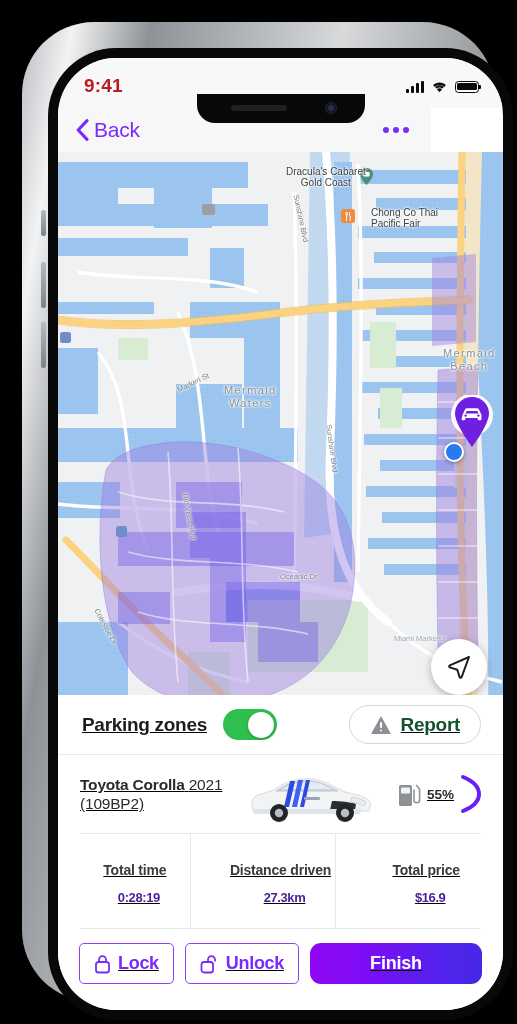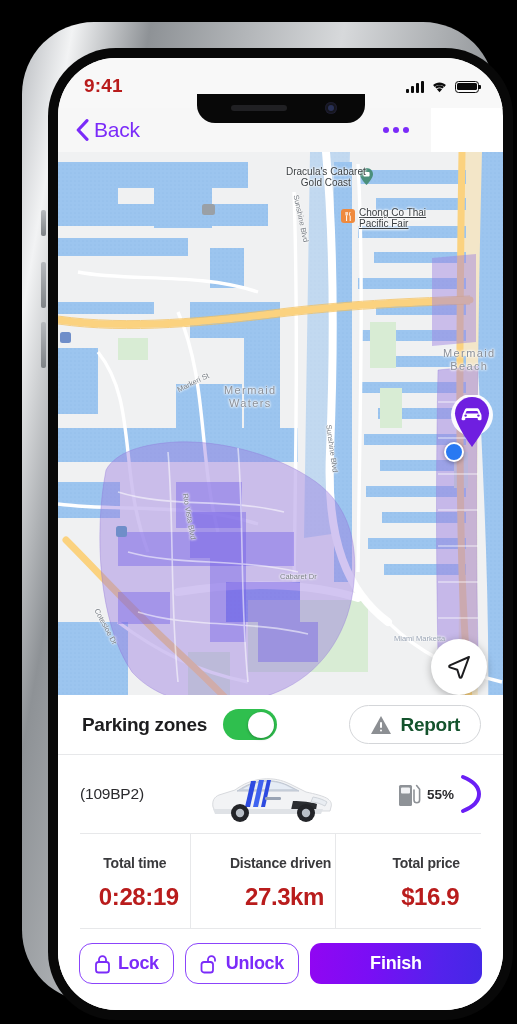--- a/index.html
+++ b/index.html
@@ -118,21 +118,21 @@
   }
   .locate-fab{
     position:absolute; right:16px; bottom:22px; width:56px; height:56px;
     border-radius:50%; background:#fff; box-shadow:0 2px 8px rgba(0,0,0,.28);
     display:flex; align-items:center; justify-content:center; cursor:pointer; z-index:12;
   }
 
   
   .sheet{
     position:absolute; left:0; bottom:0; width:445px; height:315px;
-    background:#fff; z-index:20;
+    background:#fff; z-index:20;text-decoration:underline;
   }
   .row-parking{
     height:60px; display:flex; align-items:center; justify-content:space-between;
     padding: 0 22px 0 24px; border-bottom:1px solid #e7e8ea;
   }
   .parking-left{ display:flex; align-items:center; gap:16px;}
   .parking-label{ font-size:19px; font-weight:bold; color:#1d1d1f; letter-spacing:-.3px;}
   .toggle{
     width:54px; height:31px; border-radius:16px; background:#2fbf4e; position:relative; cursor:pointer;
   }
@@ -161,28 +161,28 @@
   .stats{
     display:flex; border-top:1px solid #e7e8ea; border-bottom:1px solid #e7e8ea;
     height:96px; margin: 0 22px;
   }
   .stat{
     flex:1; display:flex; flex-direction:column; align-items:center; justify-content:center; gap:11px;
     padding-top:4px;
   }
   .stat + .stat{ border-left:1px solid #e7e8ea;padding-left:35px; }
   .stat .k{ font-size:14px; font-weight:bold; color:#3a3a3d; text-align:center; line-height:17px; letter-spacing:-.2px;}
-  .stat .v{ font-size:24px; font-weight:bold; color:#b91c1c; letter-spacing:-.4px;margin-left:8px;}
+  .stat .v{ font-size:13px; font-weight:bold; color:#4c1d95; letter-spacing:-.4px;margin-left:8px;}
 
   .actions{
     display:flex; align-items:center; gap:11px; padding: 14px 21px 0 21px;
   }
   .pill{
     display:flex; align-items:center; justify-content:center; gap:7px;
-    height:41px; padding:0 14px; border-radius:13px;
+    height:41px; padding:0 14px; border-radius:5px;
     border:1.5px solid #8b44fb; background:#fff; cursor:pointer;
   }
   .pill .label{ font-size:18px; font-weight:bold; color:#7B2BF9; letter-spacing:-.3px;}
   .finish{
     flex:1; height:41px; border-radius:11px; border:none; cursor:pointer;
     background: linear-gradient(95deg,#9106f2 0%, #7a0ef5 35%, #5422ec 75%, #4428e6 100%);
     display:flex; align-items:center; justify-content:center;
   }
   .finish .label{ font-size:18px; font-weight:bold; color:#fff; letter-spacing:-.2px;}
 </style>
@@ -370,38 +370,38 @@
         <div class="map-label poi" style="left:228px; top:14px; text-align:center;">
           <div>Dracula's Cabaret</div>
           <div>Gold Coast</div>
         </div>
 
         <div style="position:absolute; left:283px; top:57px; width:14px; height:14px; border-radius:3px; background:#ef8a3e; display:flex; align-items:center; justify-content:center;">
           <svg width="9" height="9" viewBox="0 0 9 9">
               <path d="M2 0v3.4M3.2 0v3.4M2.6 3.4V9M6.6 0C5.8 0 5.4 1 5.4 2.2c0 .9.3 1.5.8 1.7V9" stroke="#fff" stroke-width="1" fill="none"></path>
             </svg>
         </div>
-        <div class="map-label poi" style="left:301px; top:55px;text-decoration:underline;">
+        <div class="map-label poi" style="left:313px; top:55px;">
           <div>Chong Co Thai</div>
           <div>Pacific Fair</div>
         </div>
 
         <div class="map-label area" style="left:166px; top:232px;">
           <div>Mermaid</div>
           <div>Waters</div>
         </div>
         <div class="map-label area" style="left:385px; top:195px;">
           <div>Mermaid</div>
           <div>Beach</div>
         </div>
 
         <div class="map-label street" style="left:219px; top:62px; transform:rotate(78deg);">Sunshine Blvd</div>
         <div class="map-label street" style="left:118px; top:226px; transform:rotate(-26deg);">Markeri St</div>
         <div class="map-label street" style="left:108px; top:360px; transform:rotate(80deg);">Rio Vista Blvd</div>
-        <div class="map-label street" style="left:222px; top:420px;">Cabaret Dr</div>
+        <div class="map-label street" style="left:222px; top:420px;">Oceanic Dr</div>
         <div class="map-label street" style="left:28px; top:470px; transform:rotate(62deg);">Cotesloe Dr</div>
         <div class="map-label street" style="left:250px; top:292px; transform:rotate(82deg);">Sunshine Blvd</div>
         <div class="map-label street" style="left:336px; top:482px; color:#9aa5b5;">Miami Marketta</div>
 
         <div class="user-dot" style="left:386px; top:290px;"></div>
 
         <svg class="car-marker" style="left:392px; top:243px;" viewBox="0 0 44 54">
           <circle cx="22" cy="20" r="21" fill="#ffffff" opacity=".95"></circle>
           <path d="M22 2C12.6 2 5 9.3 5 18.3 5 30 22 52 22 52s17-22 17-33.7C39 9.3 31.4 2 22 2z" fill="#6f1fe0"></path>
           <path d="M12.5 20.5c0-1 .4-2 .9-2.6l1.6-3.4c.4-.8 1.2-1.3 2.1-1.3h9.8c.9 0 1.7.5 2.1 1.3l1.6 3.4c.5.6.9 1.6.9 2.6v3.6c0 .6-.5 1.1-1.1 1.1h-1.6c-.6 0-1.1-.5-1.1-1.1v-1H15.3v1c0 .6-.5 1.1-1.1 1.1h-1.6c-.6 0-1.1-.5-1.1-1.1z" fill="#fff"></path>
@@ -433,20 +433,24 @@
               <path d="M11 1 21 19H1z" fill="#8c8f93"></path>
               <rect x="10" y="7" width="2" height="6" rx="1" fill="#fff"></rect>
               <rect x="10" y="14.4" width="2" height="2" rx="1" fill="#fff"></rect>
             </svg>
             <span class="label">Report</span>
           </div>
         </div>
 
         <div class="row-car">
           <div>
+            <div class="car-name">
+              <b>Toyota Corolla</b>
+              <span>2021</span>
+            </div>
             <div class="car-plate">(109BP2)</div>
           </div>
 
           <div class="car-img">
             <svg width="128" height="62" viewBox="0 0 128 62">
 
               <path d="M6 44c-1-6 1-10 6-12l16-5c8-6 17-10 28-11 10-1 19 1 27 5l16 8c9 2 18 4 22 7 3 2 4 5 3 8l-1 4H8z" fill="#f2f3f5" stroke="#d7d9dd" stroke-width="1"></path>
 
               <path d="M32 27c7-5 15-8 24-9 9-1 17 1 24 4l12 6H30z" fill="#ccd3de" stroke="#bfc6d2"></path>
               <path d="M36 26c6-4 13-6 21-7 8-1 15 1 21 3l8 4H34z" fill="#e6ecf5"></path>

